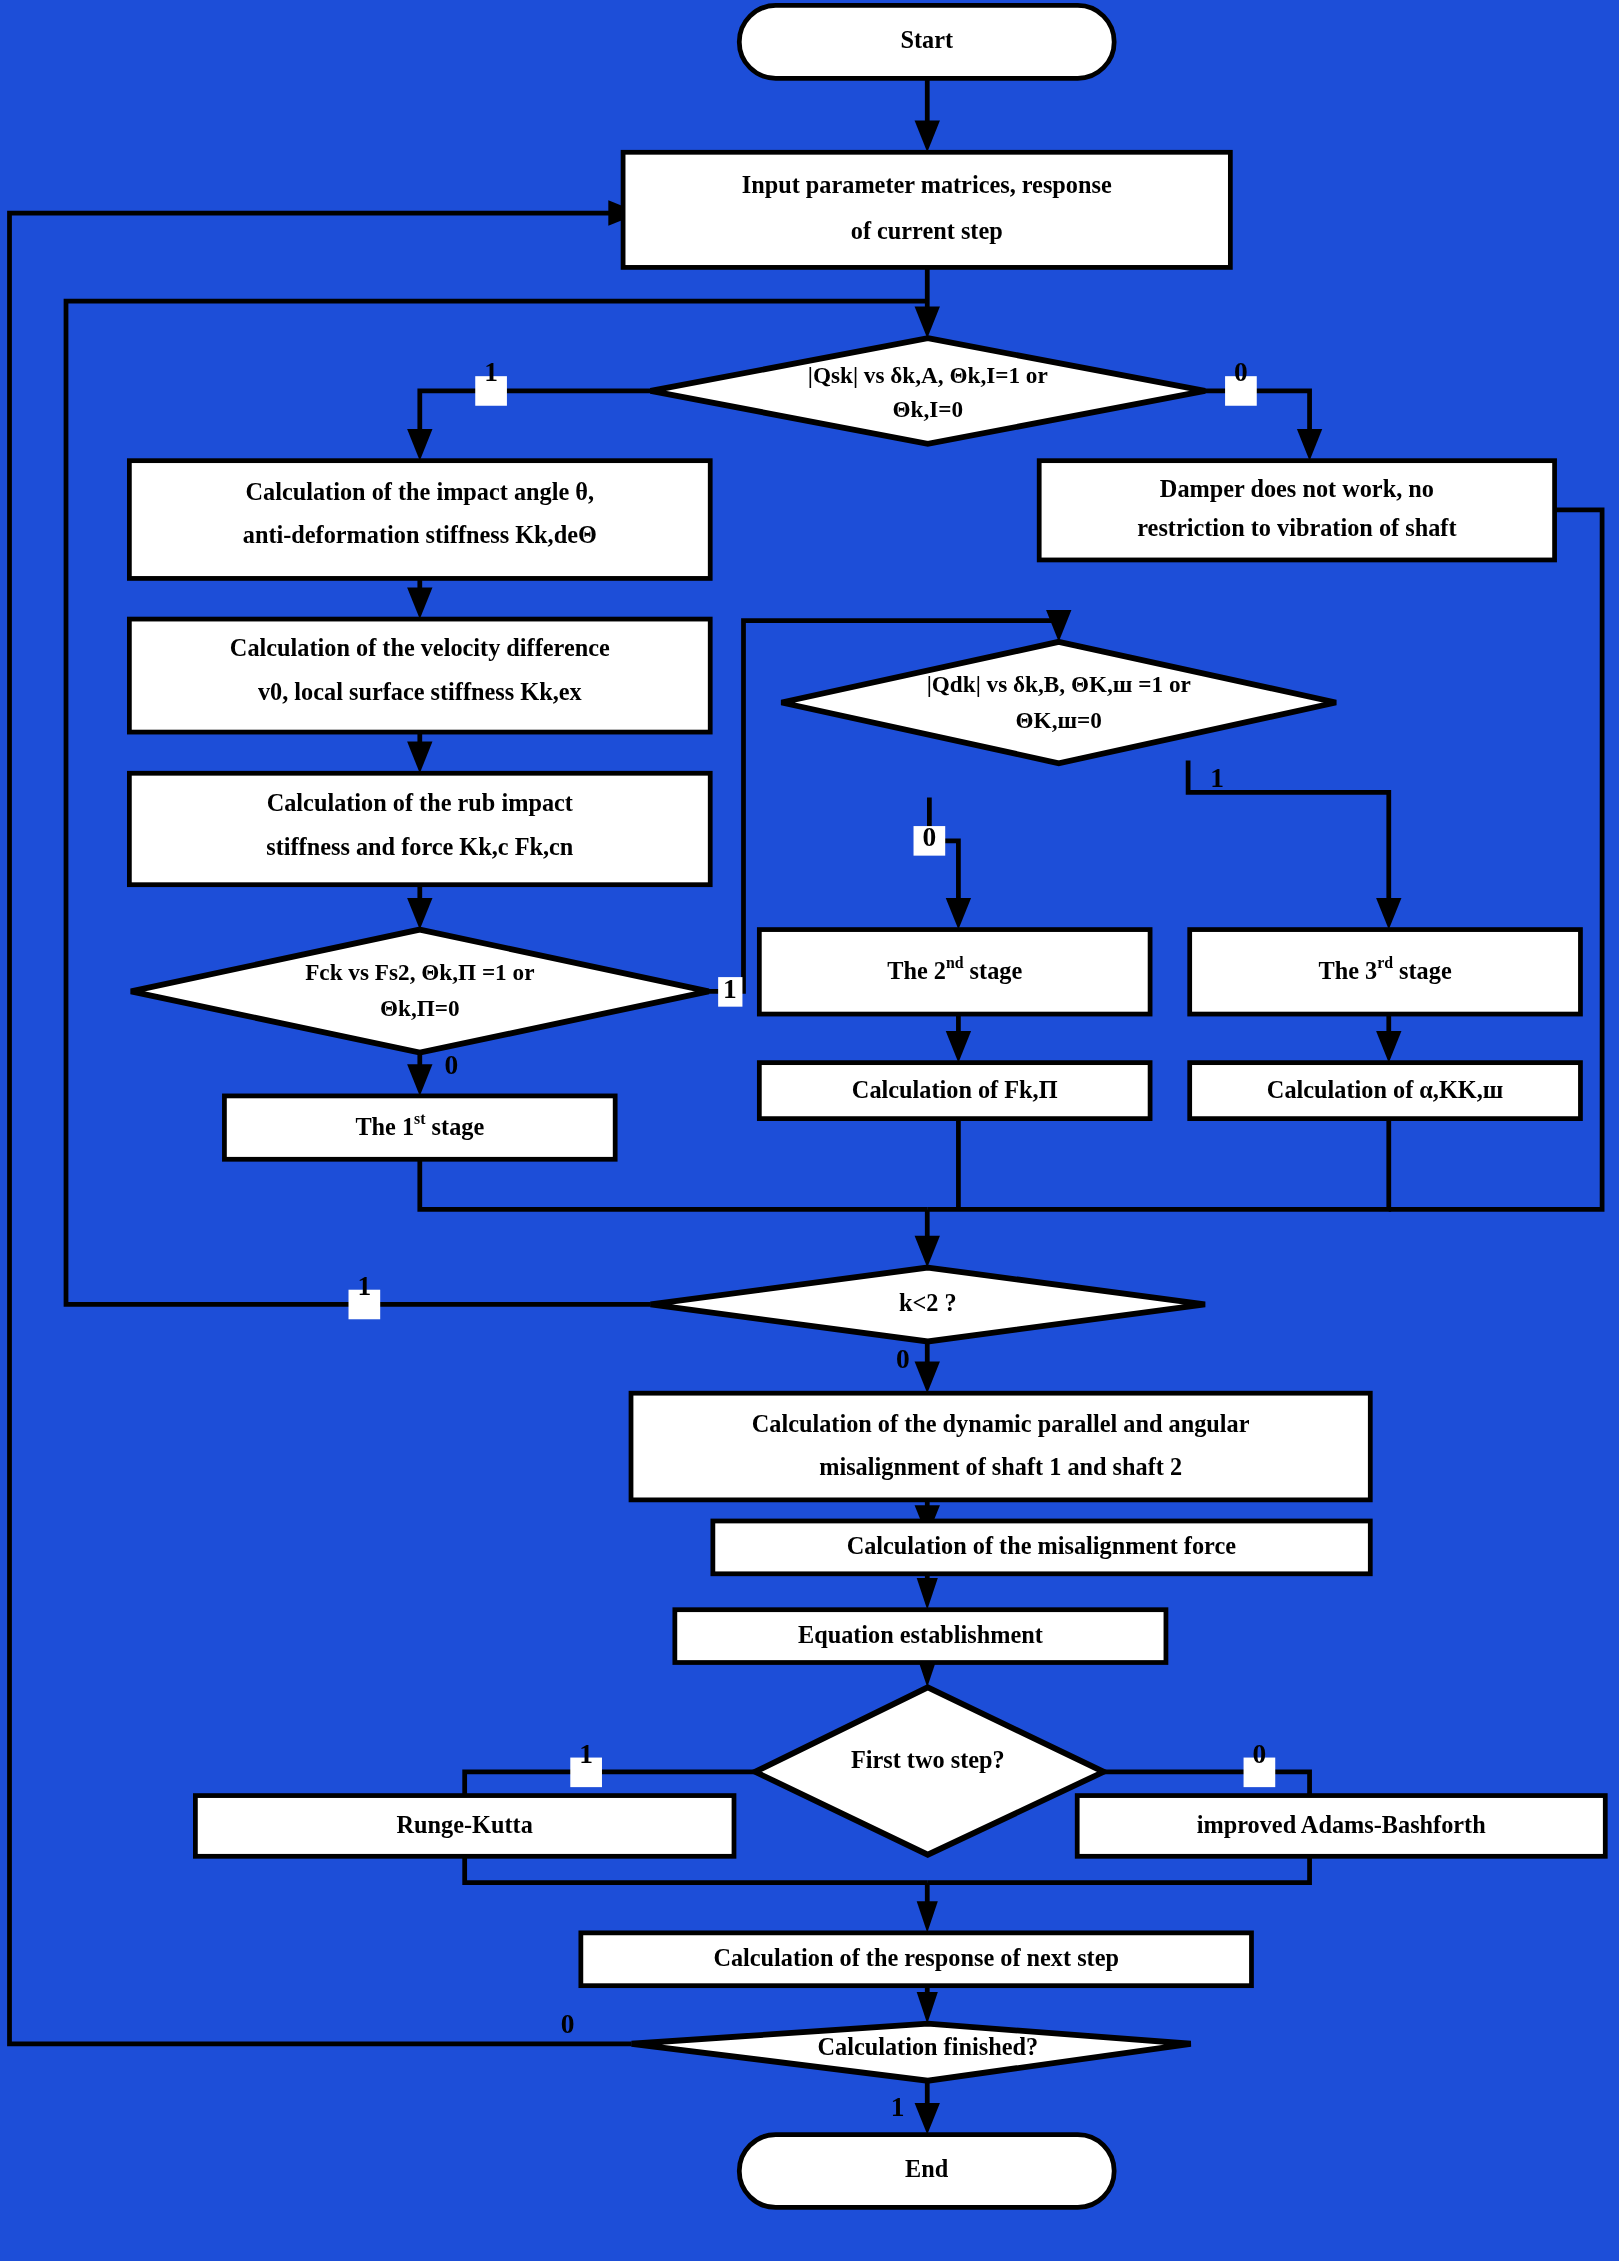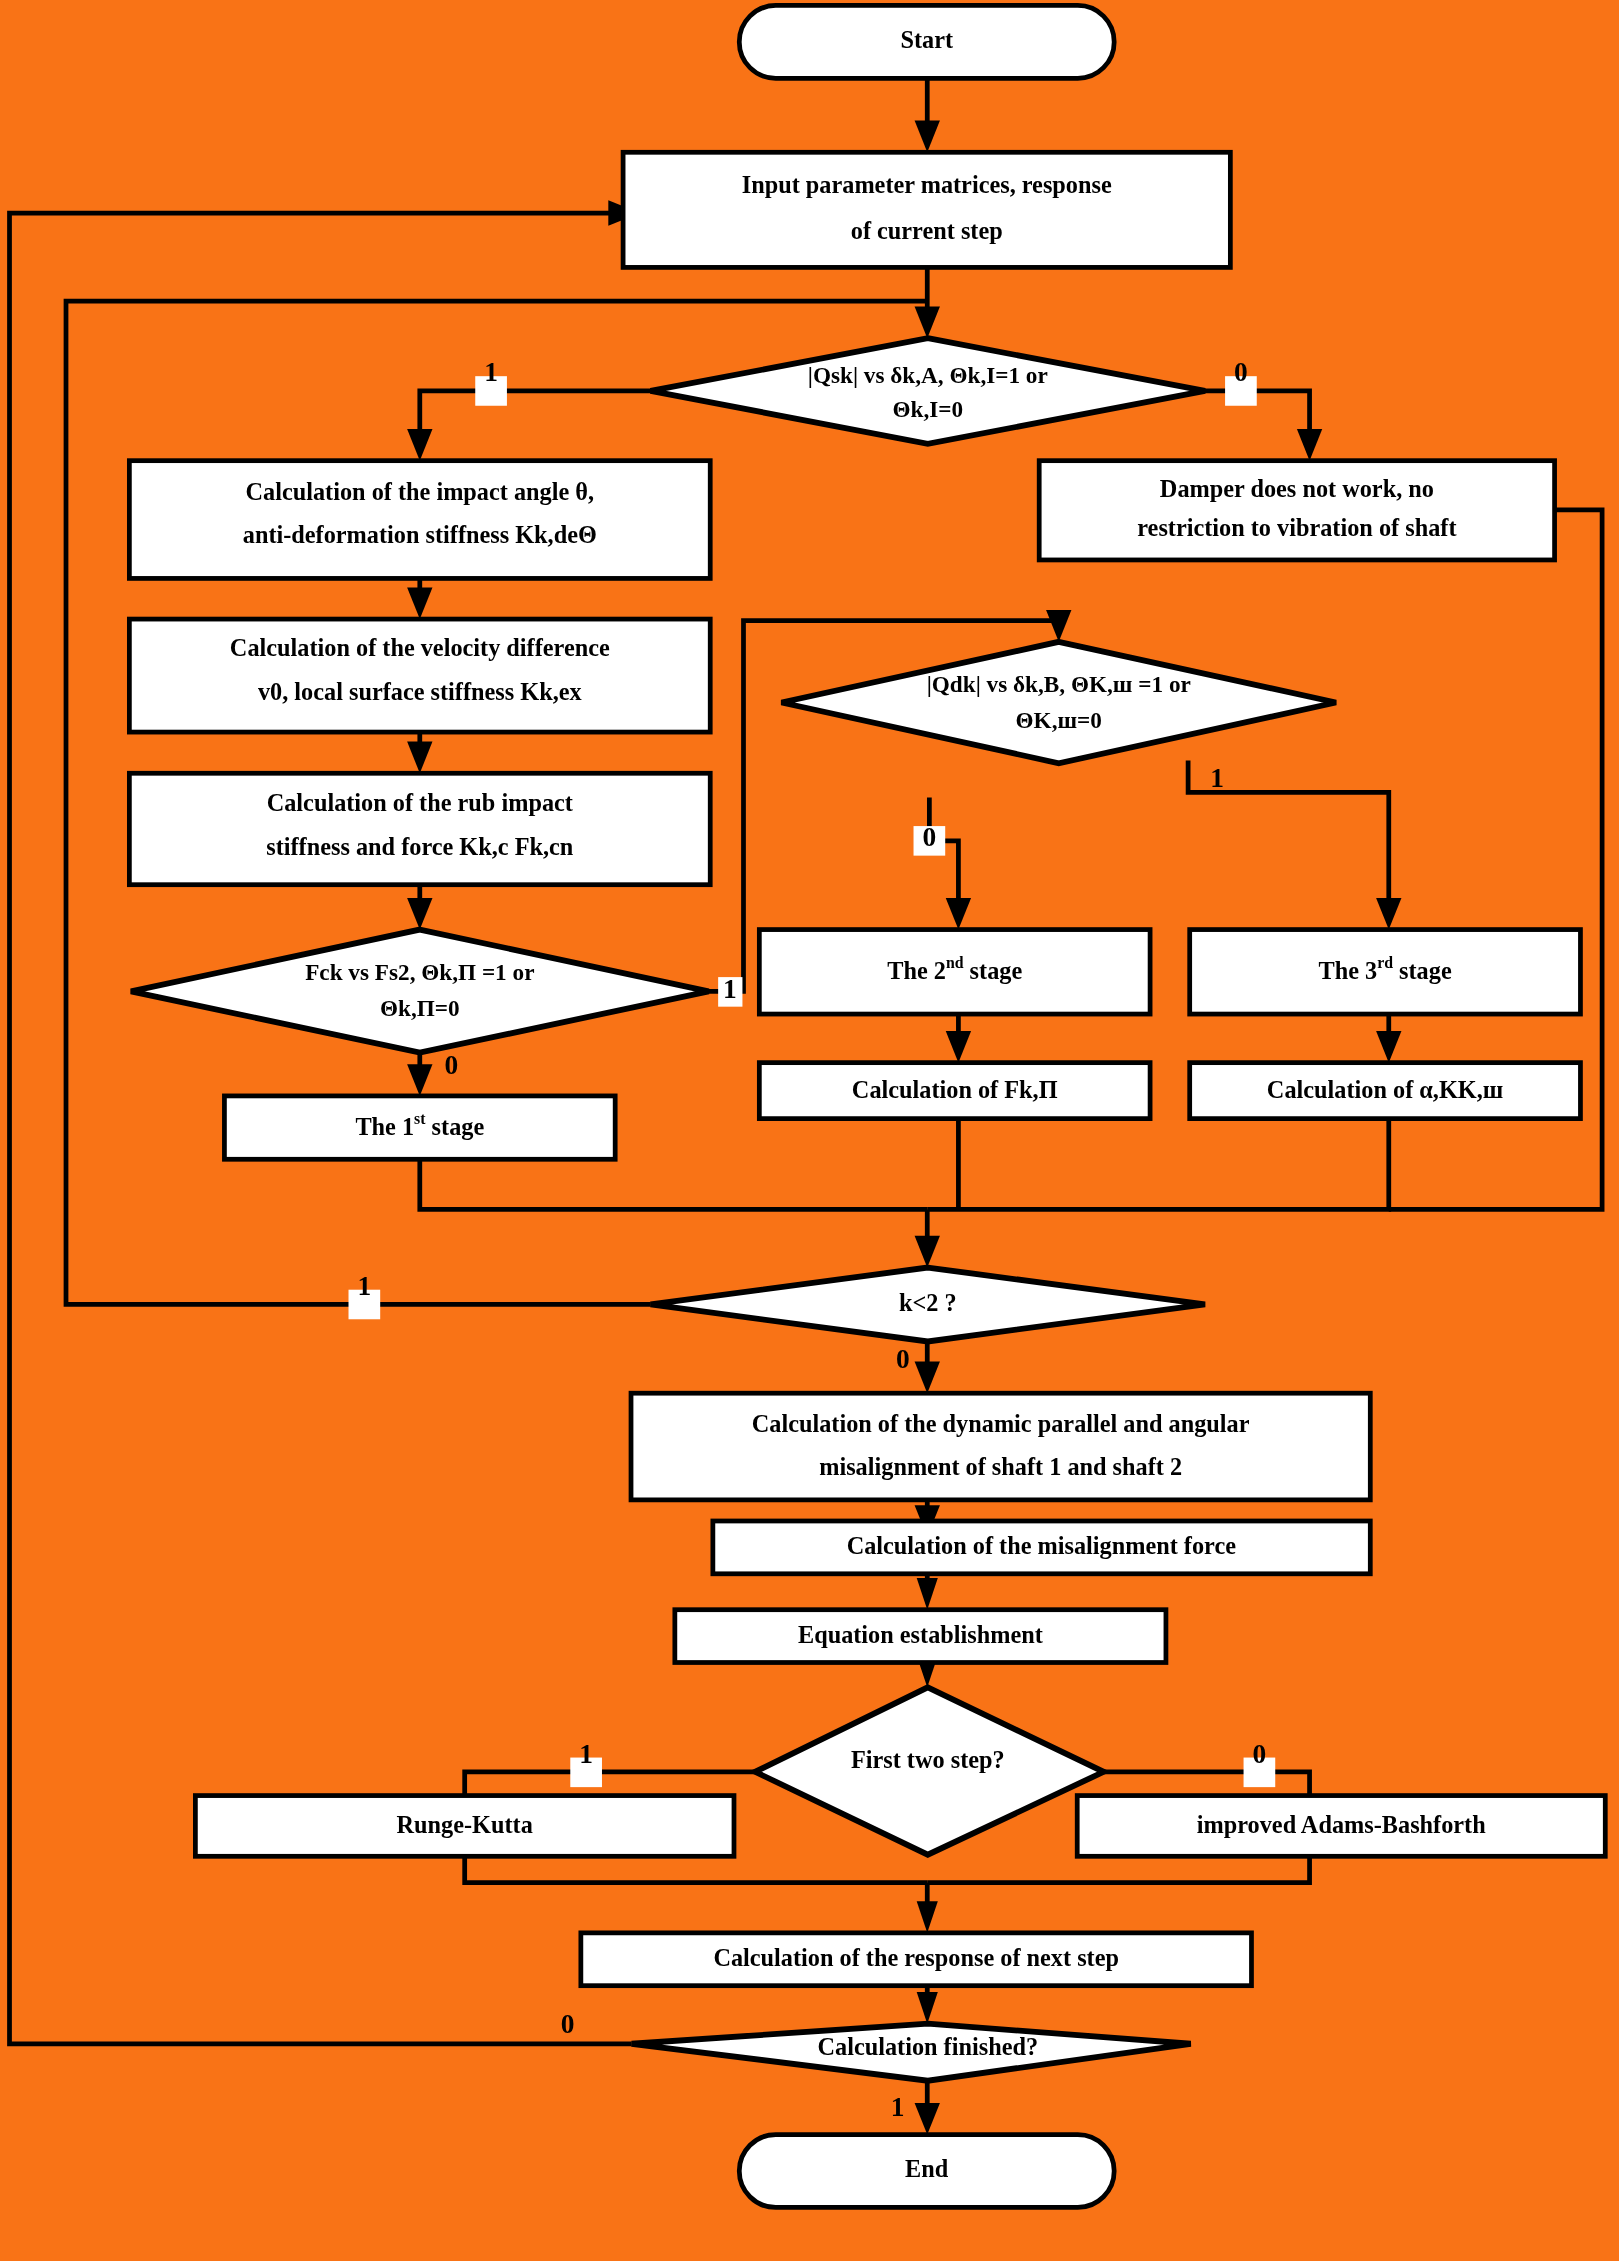--- a/index.html
+++ b/index.html
@@ -1,17 +1,17 @@
 <!DOCTYPE html>
 <html style="font-size:8.5px"><head>
 <meta charset="utf-8">
 <style>
   html,body{margin:0;padding:0;background:#ffffff;}
   body{font-family:"Liberation Serif", serif;}
-  #root{position:relative;width:1619px;height:2261px;background:#f97316;overflow:hidden;}
+  #root{position:relative;width:1619px;height:2261px;background:#1d4ed8;overflow:hidden;}
   svg#chart{position:absolute;left:0;top:0;width:1619px;height:2261px;display:block;}
   .node-box{fill:#ffffff;stroke:#000000;stroke-width:9;}
   .node-term{fill:#ffffff;stroke:#000000;stroke-width:9;}
   .node-dia{fill:#ffffff;stroke:#000000;stroke-width:11;stroke-linejoin:miter;}
   .conn{stroke:#000000;stroke-width:9;fill:none;stroke-linecap:butt;}
   .arrowhead{fill:#000000;stroke:none;}
   text{font-family:"Liberation Serif", serif;fill:#000;}
   .t{font-weight:bold;font-size:46px;text-anchor:middle;dominant-baseline:middle;}
   .t-sm{font-weight:bold;font-size:44px;text-anchor:middle;dominant-baseline:middle;}
   .lbl{font-weight:bold;font-size:52px;text-anchor:middle;dominant-baseline:middle;}

